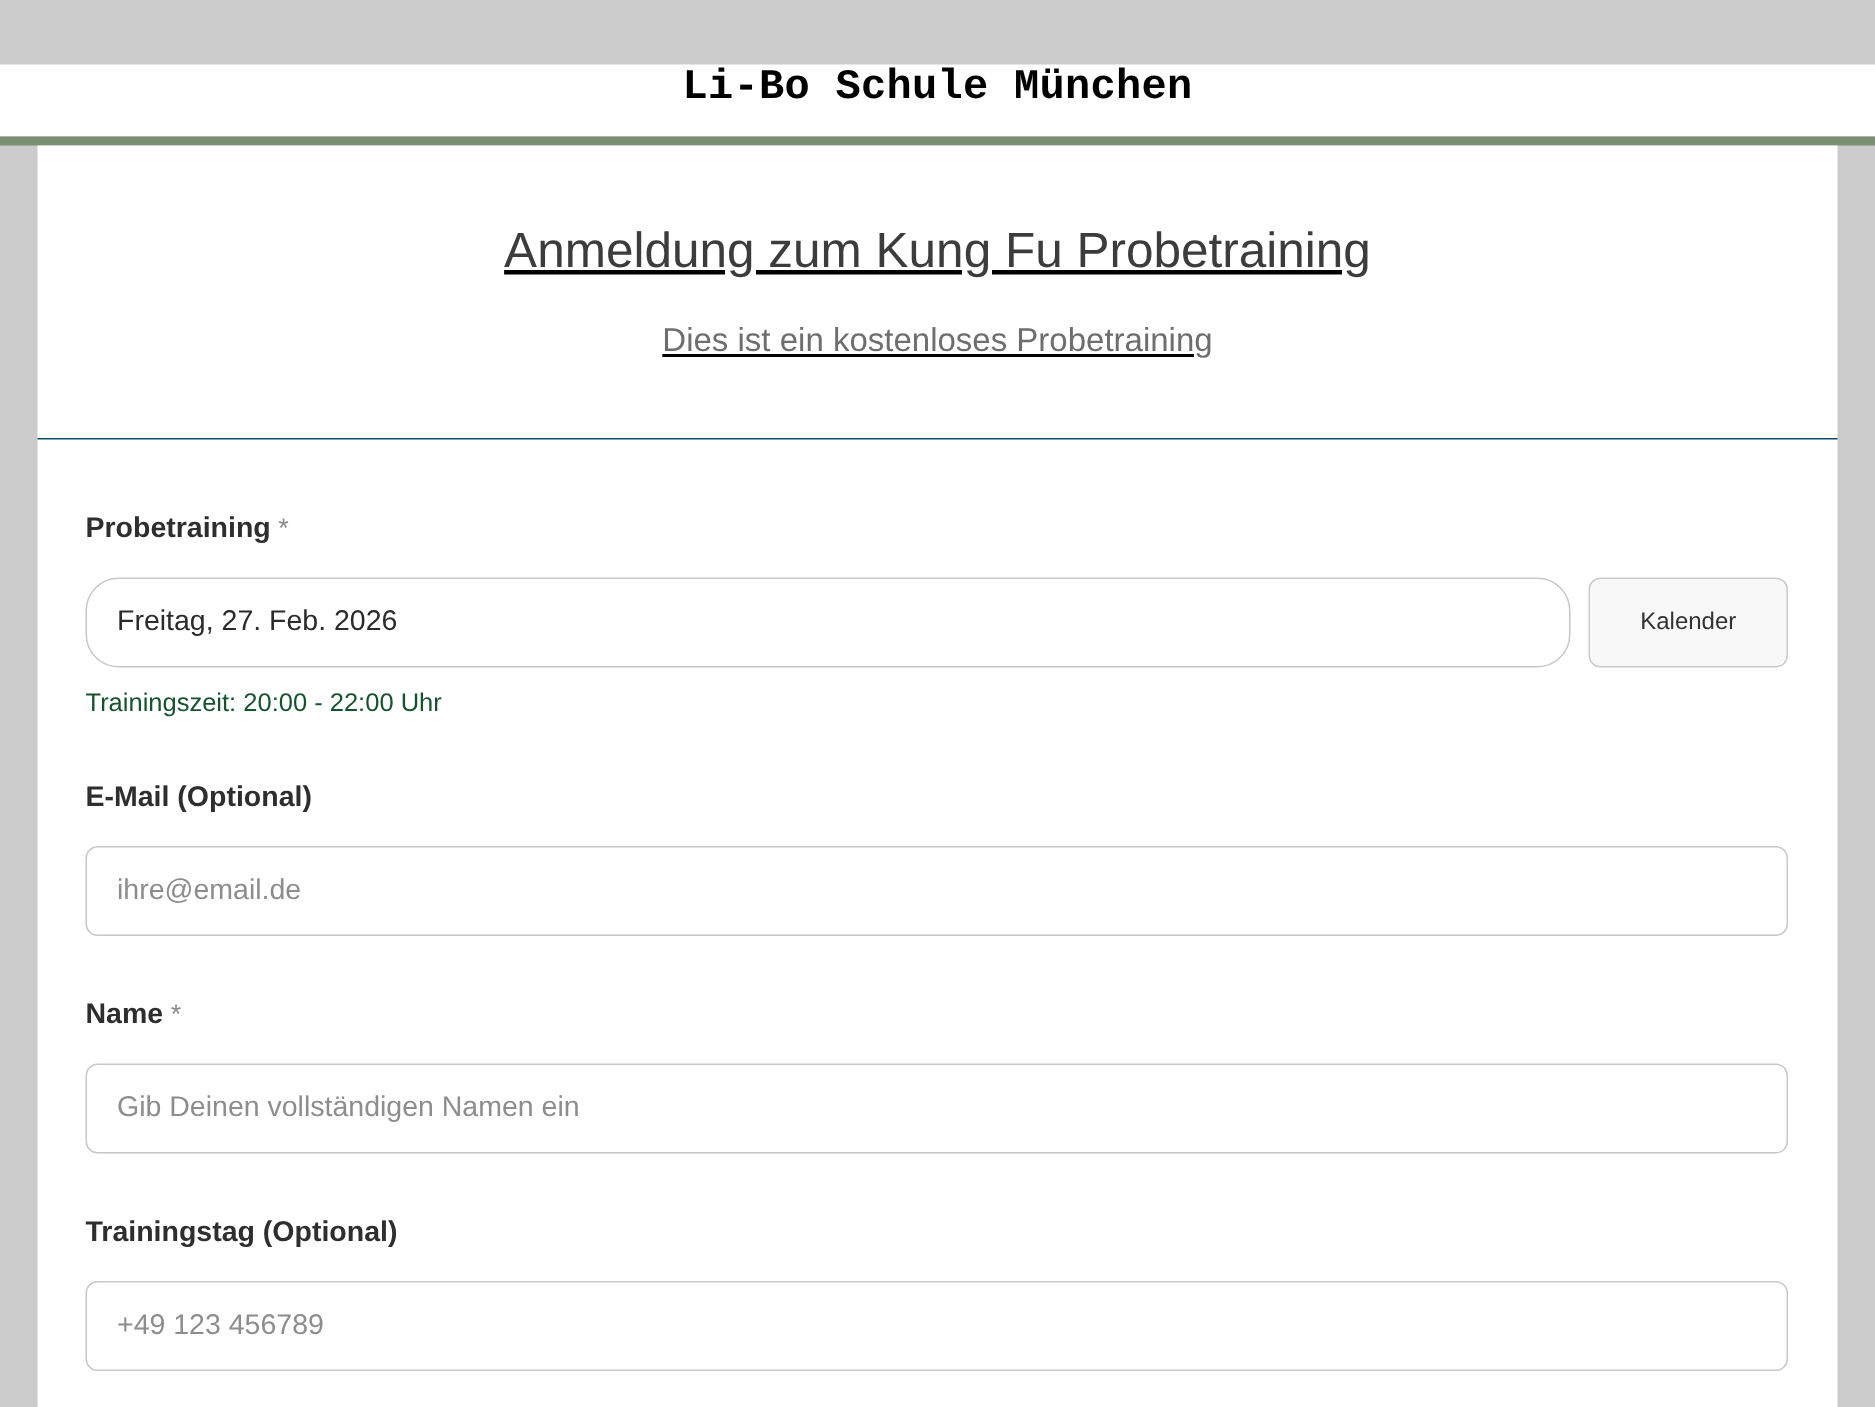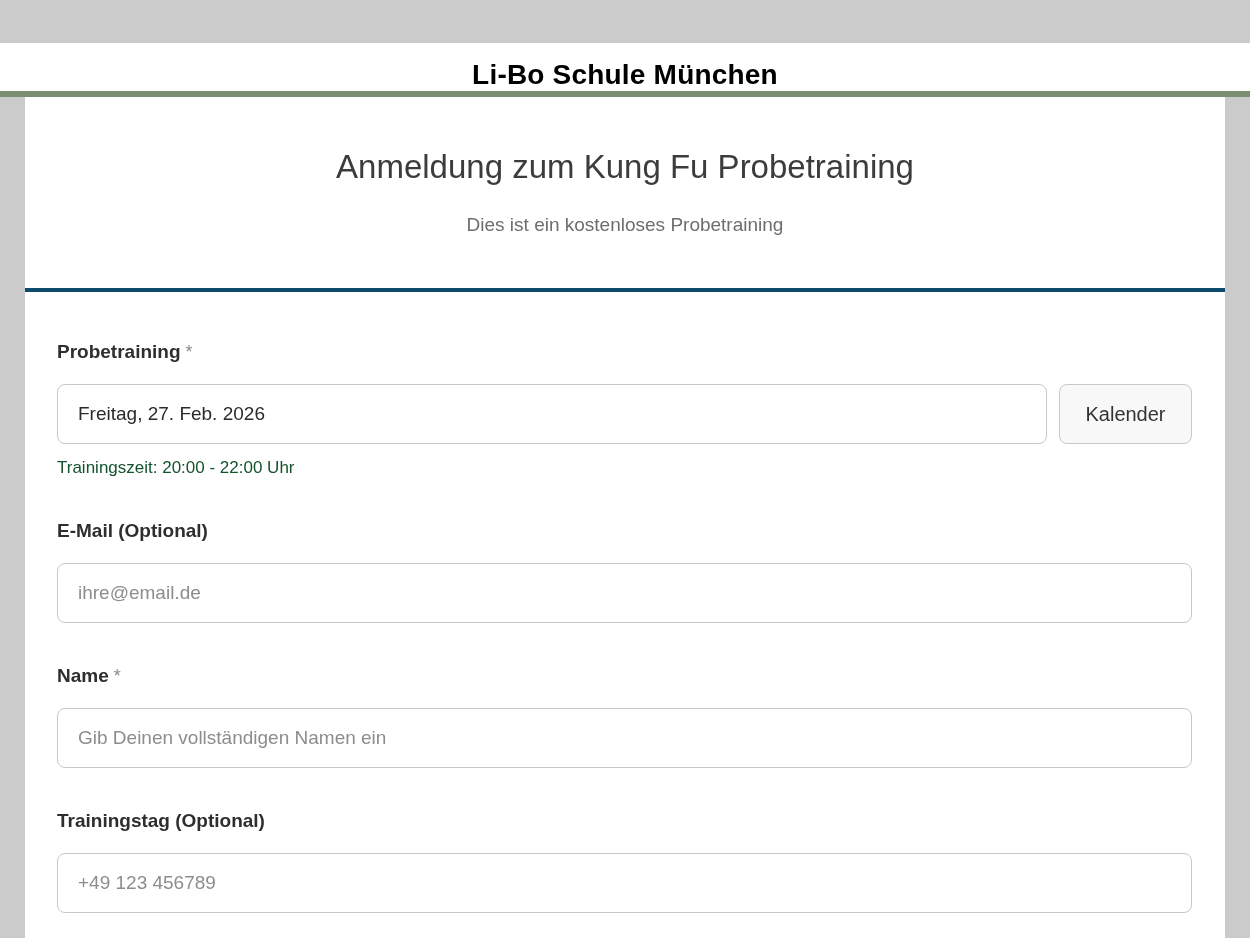--- a/index.html
+++ b/index.html
@@ -11,52 +11,54 @@
     background: #cbcbcb;
   }
   .top-gap {
     height: 43px;
     background: #cbcbcb;
   }
   .site-header {
     height: 48px;
     background: #ffffff;
     display: flex;
-    align-items: flex-end;
+    align-items: flex-start;
     justify-content: center;
+    font-family: Liberation Mono, monospace;
   }
   .site-header h1 {
     font-size: 28px;
     font-weight: bold;
     color: #000000;
     letter-spacing: 0.2px;
   }
   .accent-bar {
     height: 6px;
     background: #7b8e71;
   }
   .card {
     width: 1200px;
     margin: 0 auto;
     background: #ffffff;
     height: 841px;
   }
   .hero {
     text-align: center;
     padding: 51px 30px 52px 30px;
-    border-bottom: 4px solid #0c4a6e;
+    border-bottom: 1px solid #0c4a6e;
+    text-decoration: underline;
   }
   .hero .form-title {
     font-size: 33px;
     font-weight: 400;
     color: #3c3c3c;
     margin-bottom: 28px;
   }
   .hero .form-subtitle {
-    font-size: 19px;
+    font-size: 22px;
     color: #6e6e6e;
   }
   .form-area {
     padding: 49px 33px 0 32px;
   }
   .field-group {
     margin-bottom: 42px;
   }
   .field-label {
     display: block;
@@ -87,29 +89,30 @@
   .text-input::placeholder {
     color: #8d8d8d;
     opacity: 1;
   }
   .date-row {
     display: flex;
     gap: 12px;
   }
   .date-row .text-input {
     flex: 1;
+    border-radius: 22px;
   }
   .calendar-button {
     width: 133px;
     height: 60px;
     background: #f8f8f8;
     border: 1px solid #c9c9c9;
     border-radius: 8px;
     font-family: "Liberation Sans", sans-serif;
-    font-size: 20px;
+    font-size: 16px;
     color: #333333;
     cursor: pointer;
   }
   .helper-text {
     margin-top: 14px;
     font-size: 17px;
     color: #14532d;
   }
 </style>
 </head>

